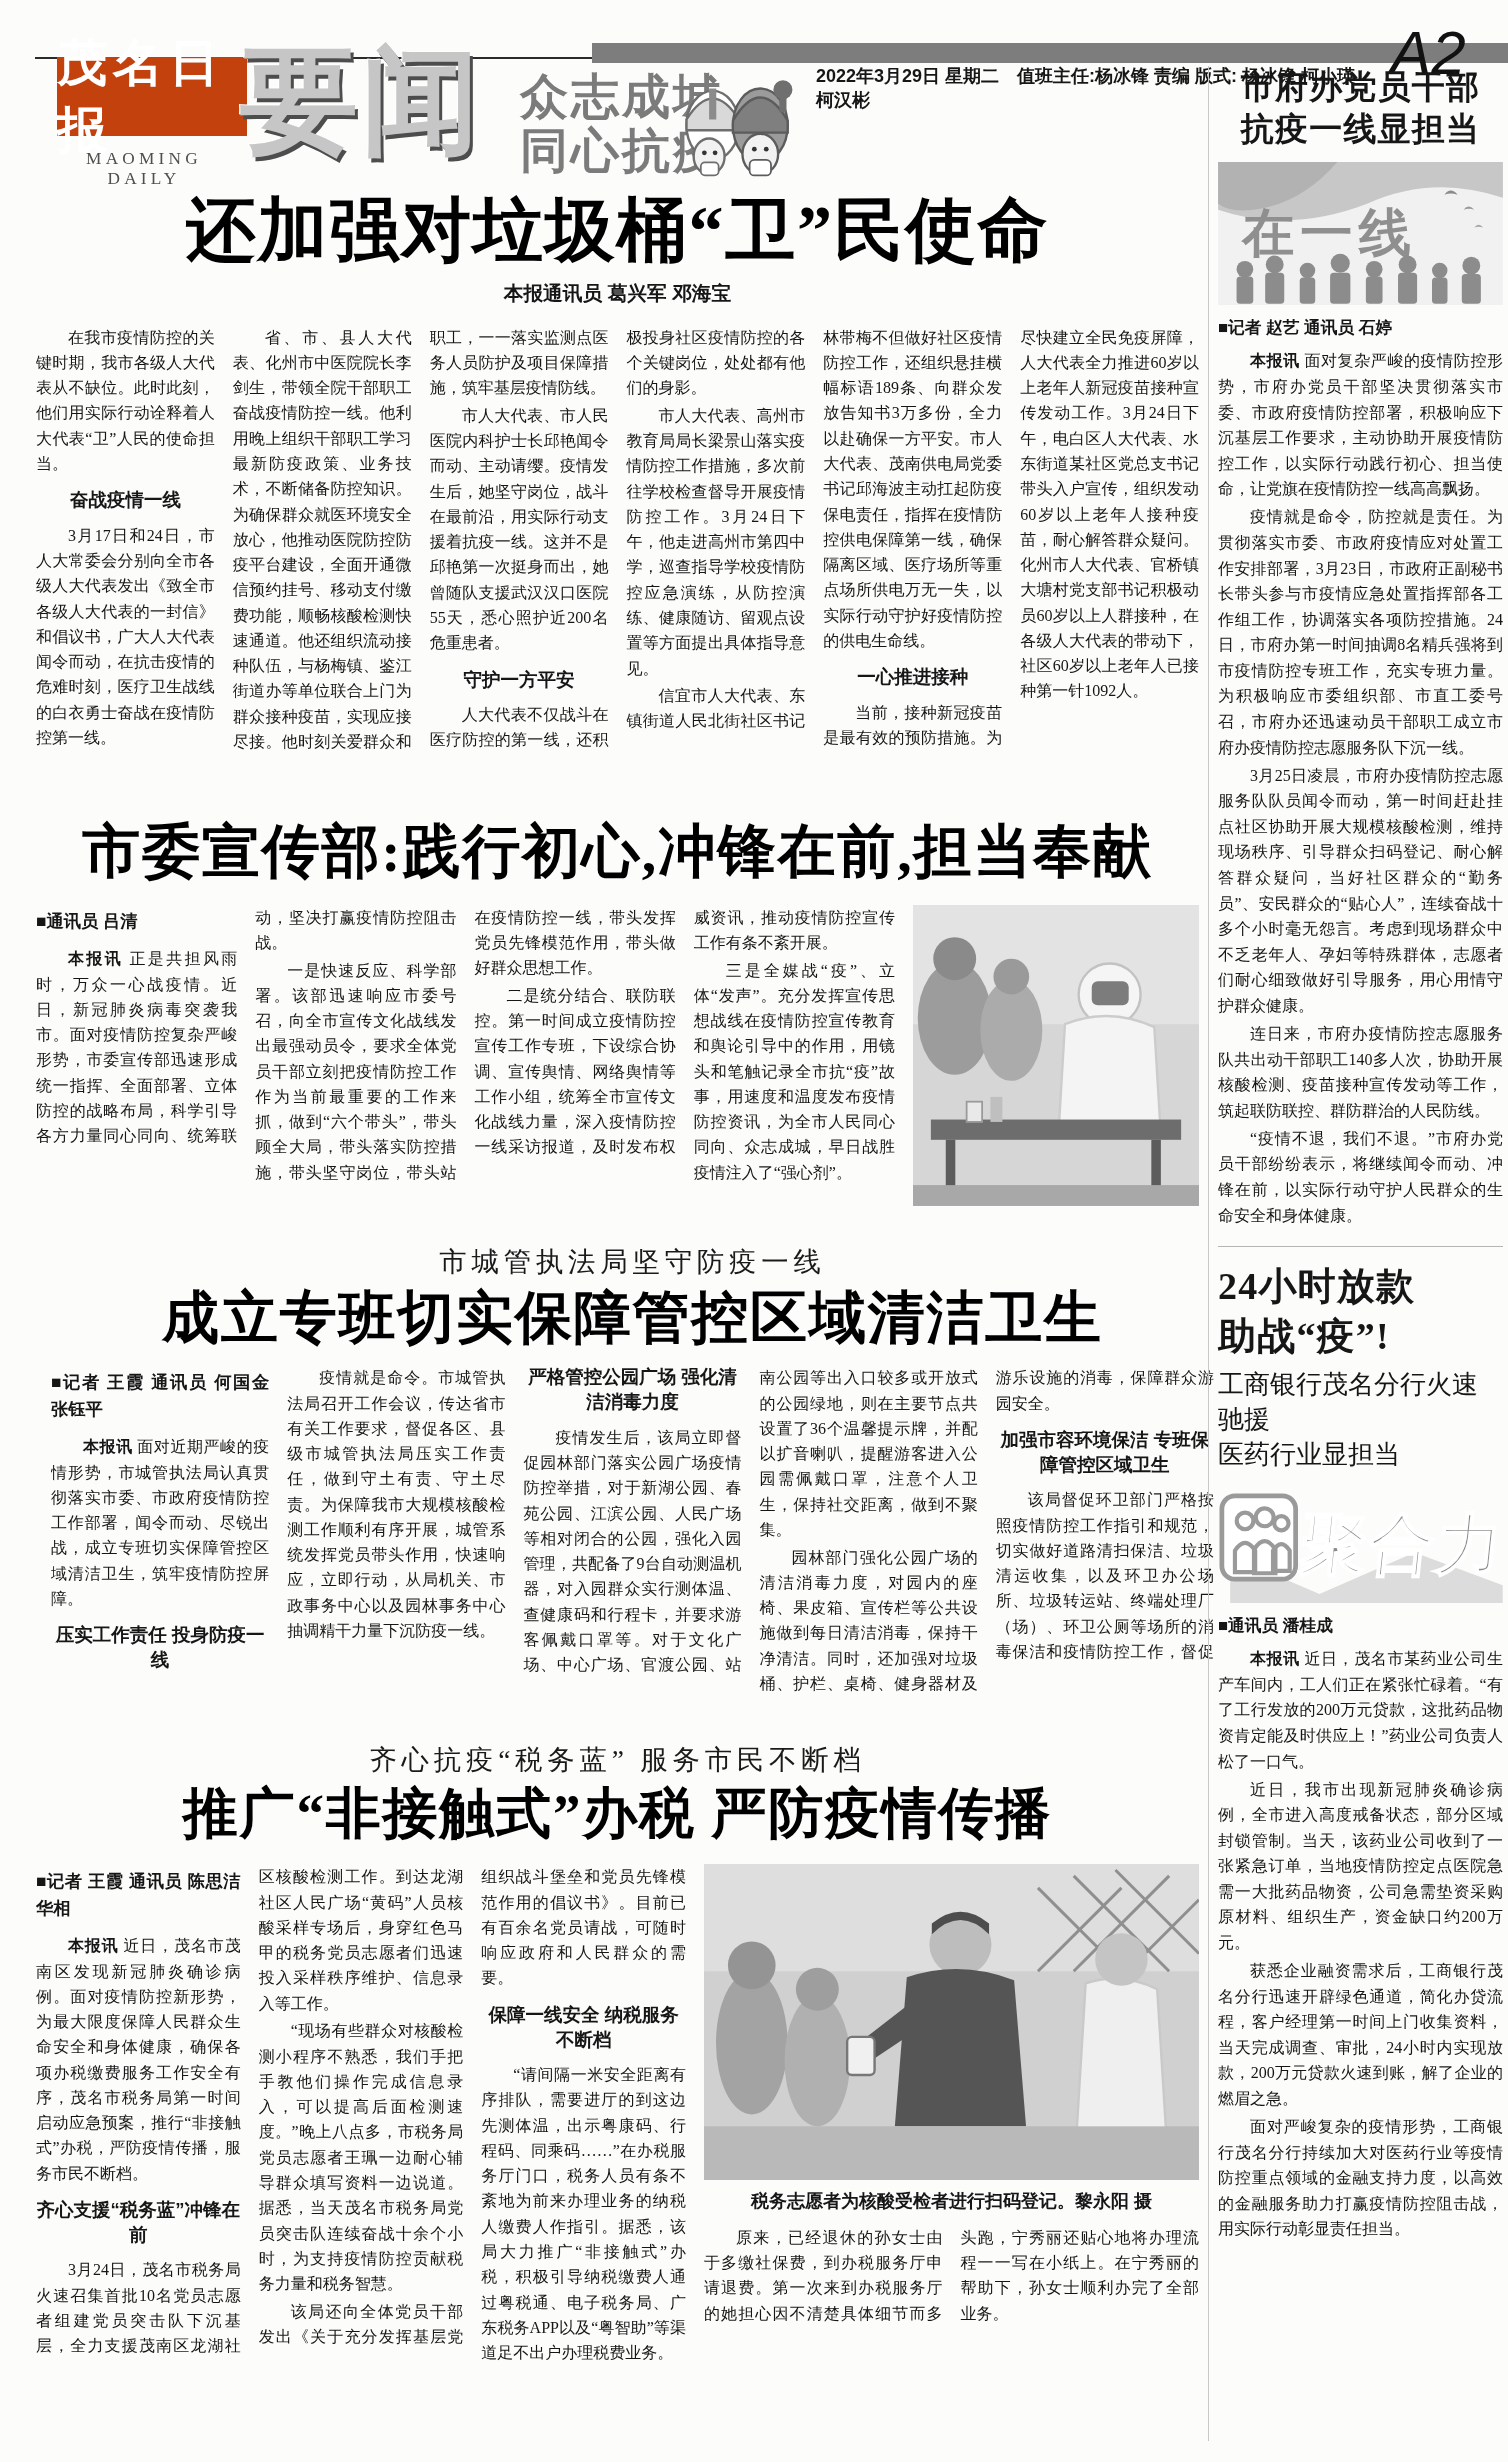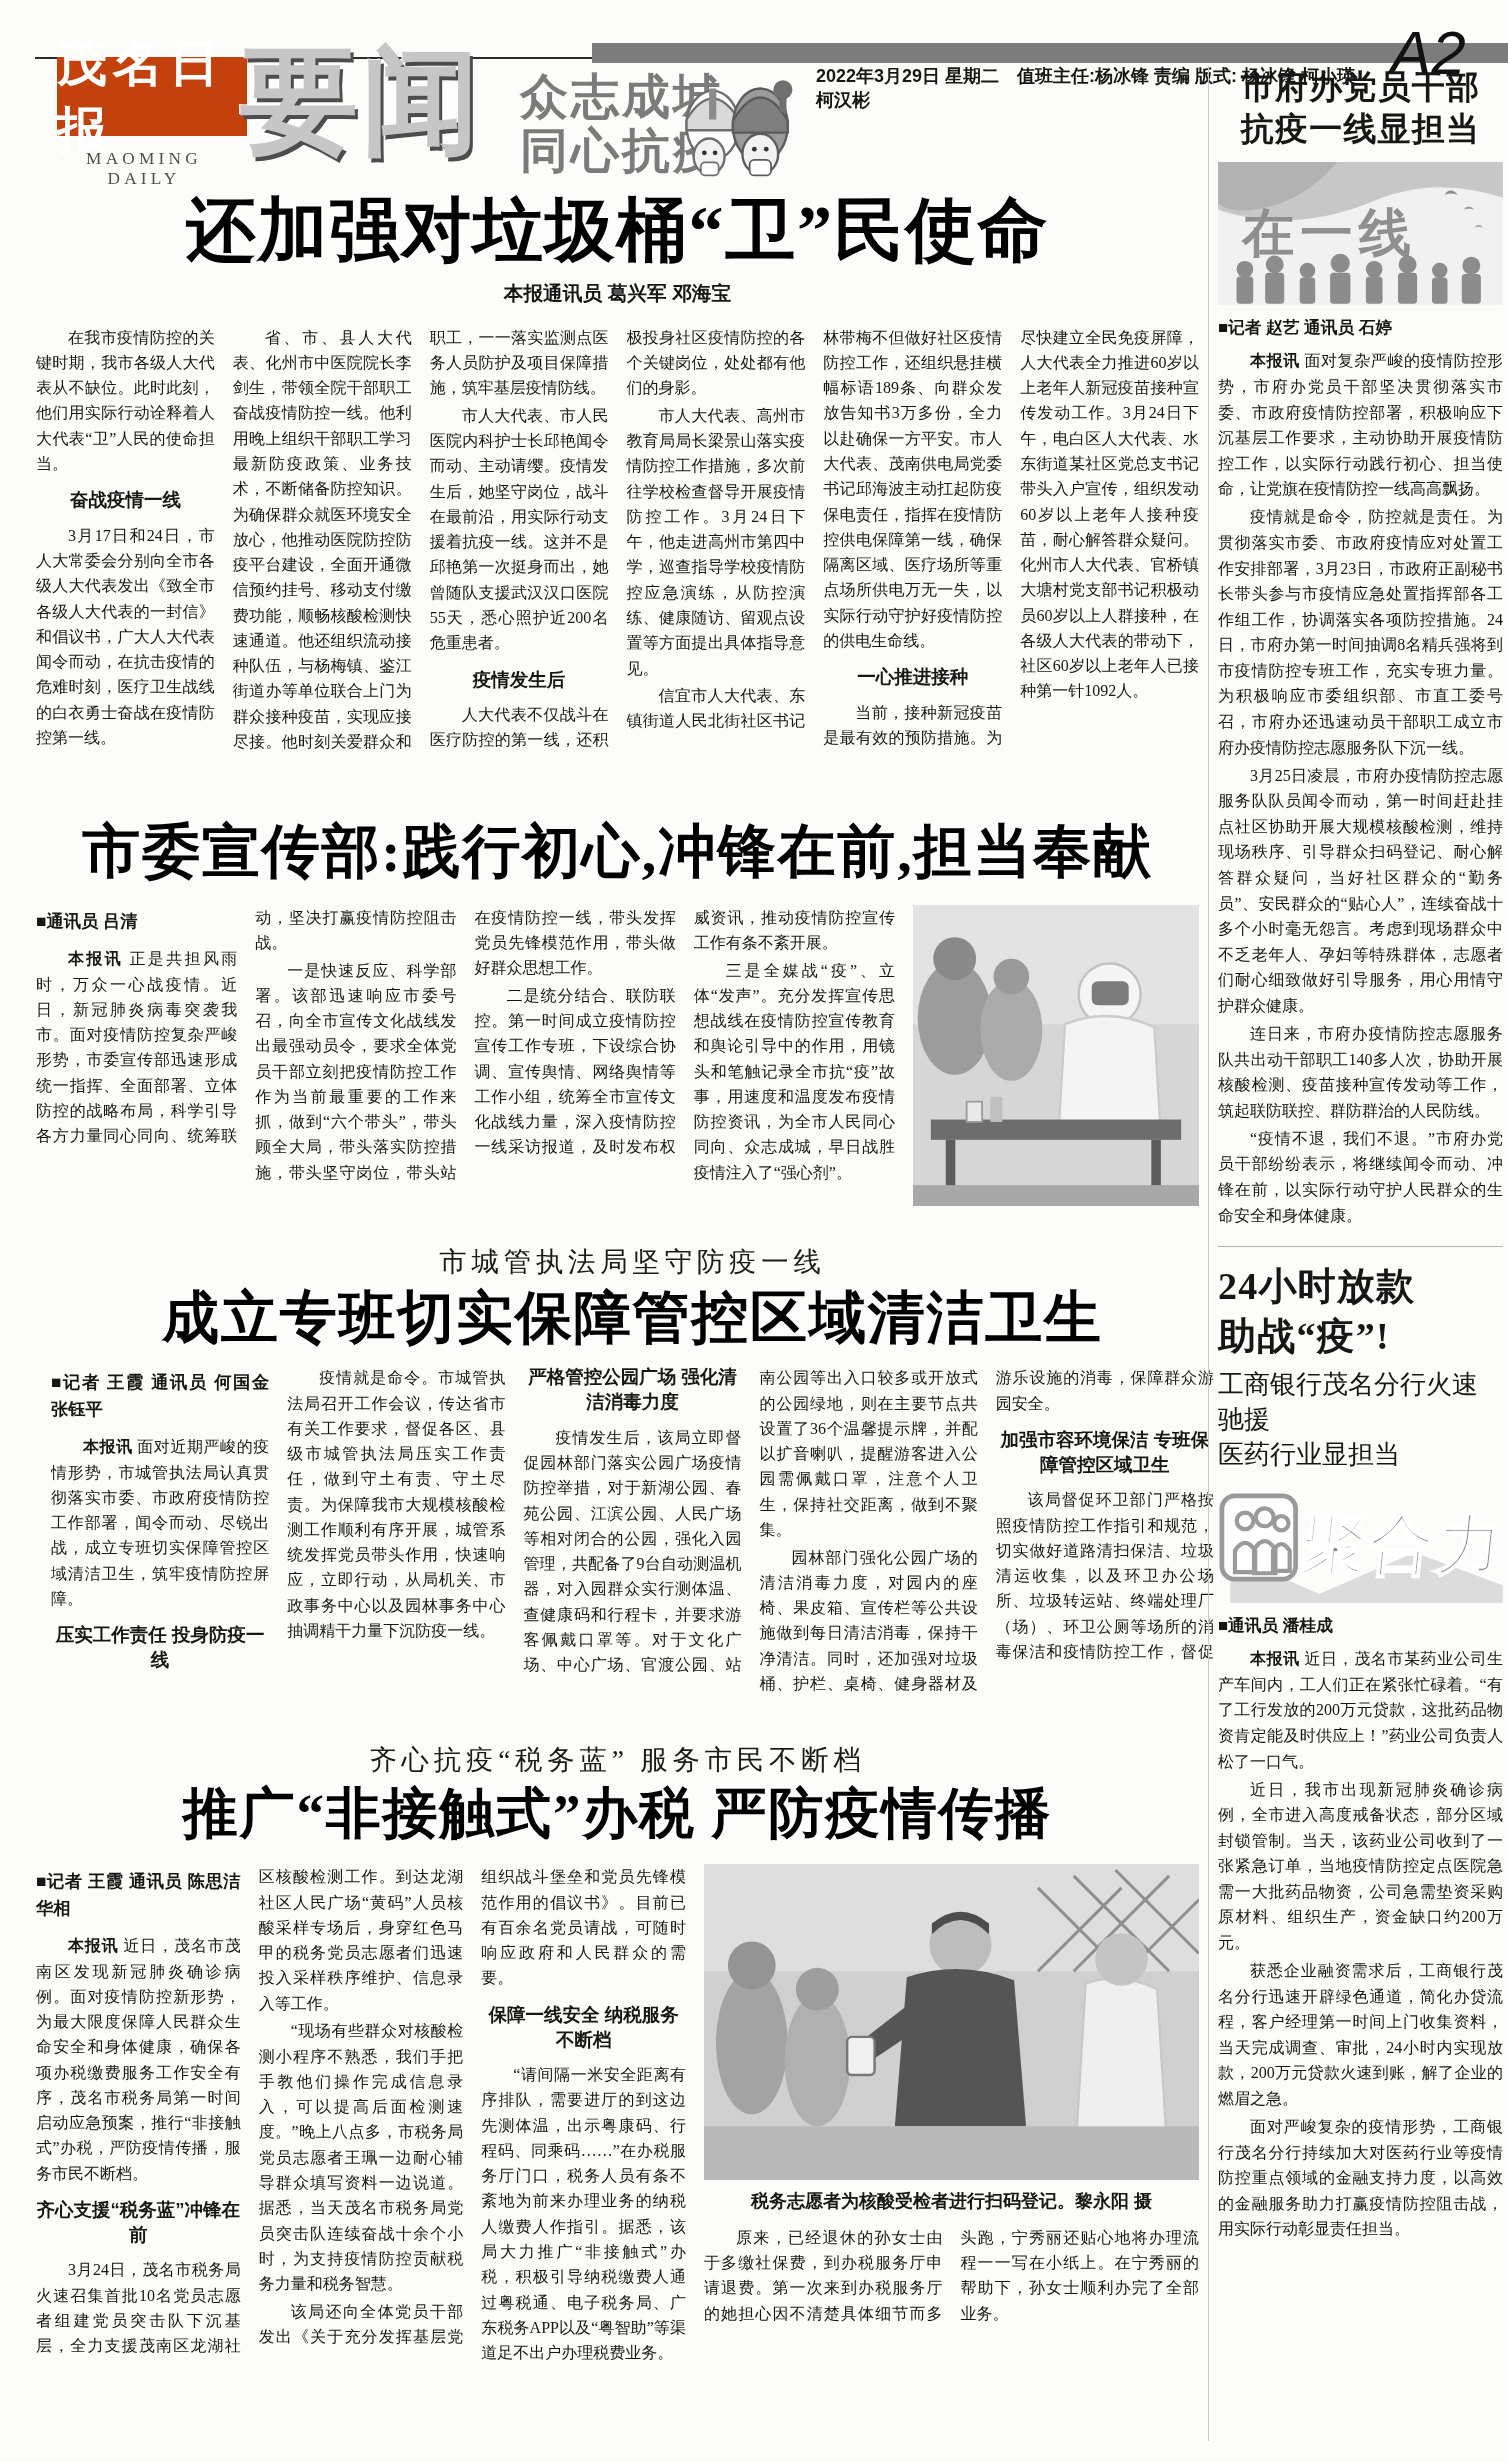--- a/index.html
+++ b/index.html
@@ -120,21 +120,21 @@
 
   <div class="abs main-art">
     <div class="headline">还加强对垃圾桶“卫”民使命</div>
     <div class="byline-c">本报通讯员 葛兴军 邓海宝</div>
     <div class="main-body bodytext">
       <p><span>在我市疫情防控的关键时期，我市各级人大代表从不缺位。此时此刻，他们用实际行动诠释着人大代表“卫”人民的使命担当。</span></p>
       <div class="colhead">奋战疫情一线</div>
       <p><span>3月17日和24日，市人大常委会分别向全市各级人大代表发出《致全市各级人大代表的一封信》和倡议书，广大人大代表闻令而动，在抗击疫情的危难时刻，医疗卫生战线的白衣勇士奋战在疫情防控第一线。</span></p>
       <p><span>省、市、县人大代表、化州市中医院院长李剑生，带领全院干部职工奋战疫情防控一线。他利用晚上组织干部职工学习最新防疫政策、业务技术，不断储备防控知识。为确保群众就医环境安全放心，他推动医院防控防疫平台建设，全面开通微信预约挂号、移动支付缴费功能，顺畅核酸检测快速通道。他还组织流动接种队伍，与杨梅镇、鉴江街道办等单位联合上门为群众接种疫苗，实现应接尽接。他时刻关爱群众和职工，一一落实监测点医务人员防护及项目保障措施，筑牢基层疫情防线。</span></p>
       <p><span>市人大代表、市人民医院内科护士长邱艳闻令而动、主动请缨。疫情发生后，她坚守岗位，战斗在最前沿，用实际行动支援着抗疫一线。这并不是邱艳第一次挺身而出，她曾随队支援武汉汉口医院55天，悉心照护近200名危重患者。</span></p>
-      <div class="colhead">疫情发生后</div>
+      <div class="colhead">守护一方平安</div>
       <p><span>人大代表不仅战斗在医疗防控的第一线，还积极投身社区疫情防控的各个关键岗位，处处都有他们的身影。</span></p>
       <p><span>市人大代表、高州市教育局局长梁景山落实疫情防控工作措施，多次前往学校检查督导开展疫情防控工作。3月24日下午，他走进高州市第四中学，巡查指导学校疫情防控应急演练，从防控演练、健康随访、留观点设置等方面提出具体指导意见。</span></p>
       <p><span>信宜市人大代表、东镇街道人民北街社区书记林带梅不但做好社区疫情防控工作，还组织悬挂横幅标语189条、向群众发放告知书3万多份，全力以赴确保一方平安。市人大代表、茂南供电局党委书记邱海波主动扛起防疫保电责任，指挥在疫情防控供电保障第一线，确保隔离区域、医疗场所等重点场所供电万无一失，以实际行动守护好疫情防控的供电生命线。</span></p>
       <div class="colhead">一心推进接种</div>
       <p><span>当前，接种新冠疫苗是最有效的预防措施。为尽快建立全民免疫屏障，人大代表全力推进60岁以上老年人新冠疫苗接种宣传发动工作。3月24日下午，电白区人大代表、水东街道某社区党总支书记带头入户宣传，组织发动60岁以上老年人接种疫苗，耐心解答群众疑问。化州市人大代表、官桥镇大塘村党支部书记积极动员60岁以上人群接种，在各级人大代表的带动下，社区60岁以上老年人已接种第一针1092人。</span></p>
     </div>
   </div>
 
   <div class="abs prop-art">
     <div class="headline">市委宣传部:践行初心,冲锋在前,担当奉献</div>

